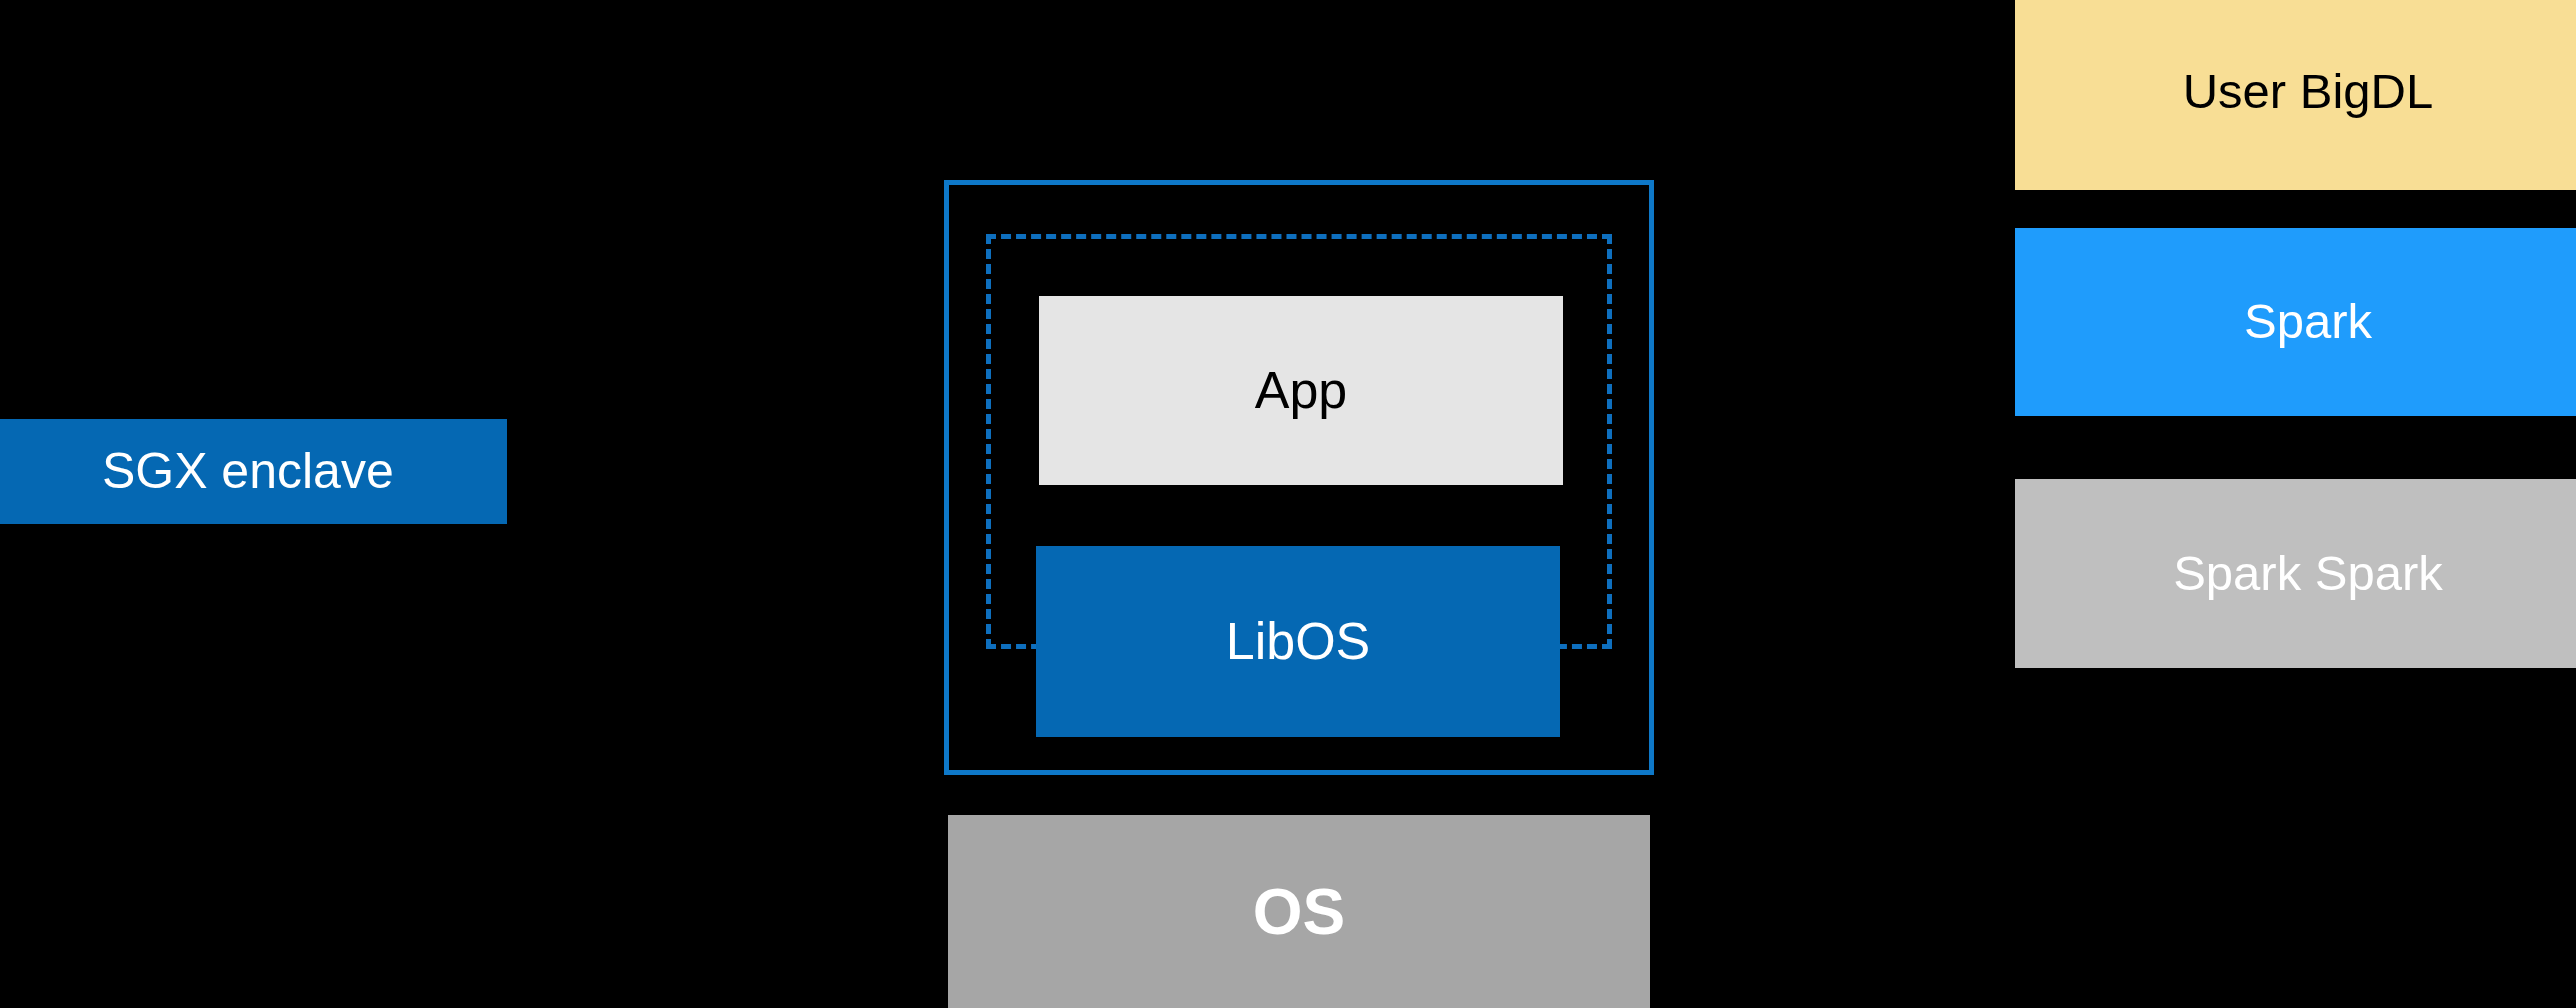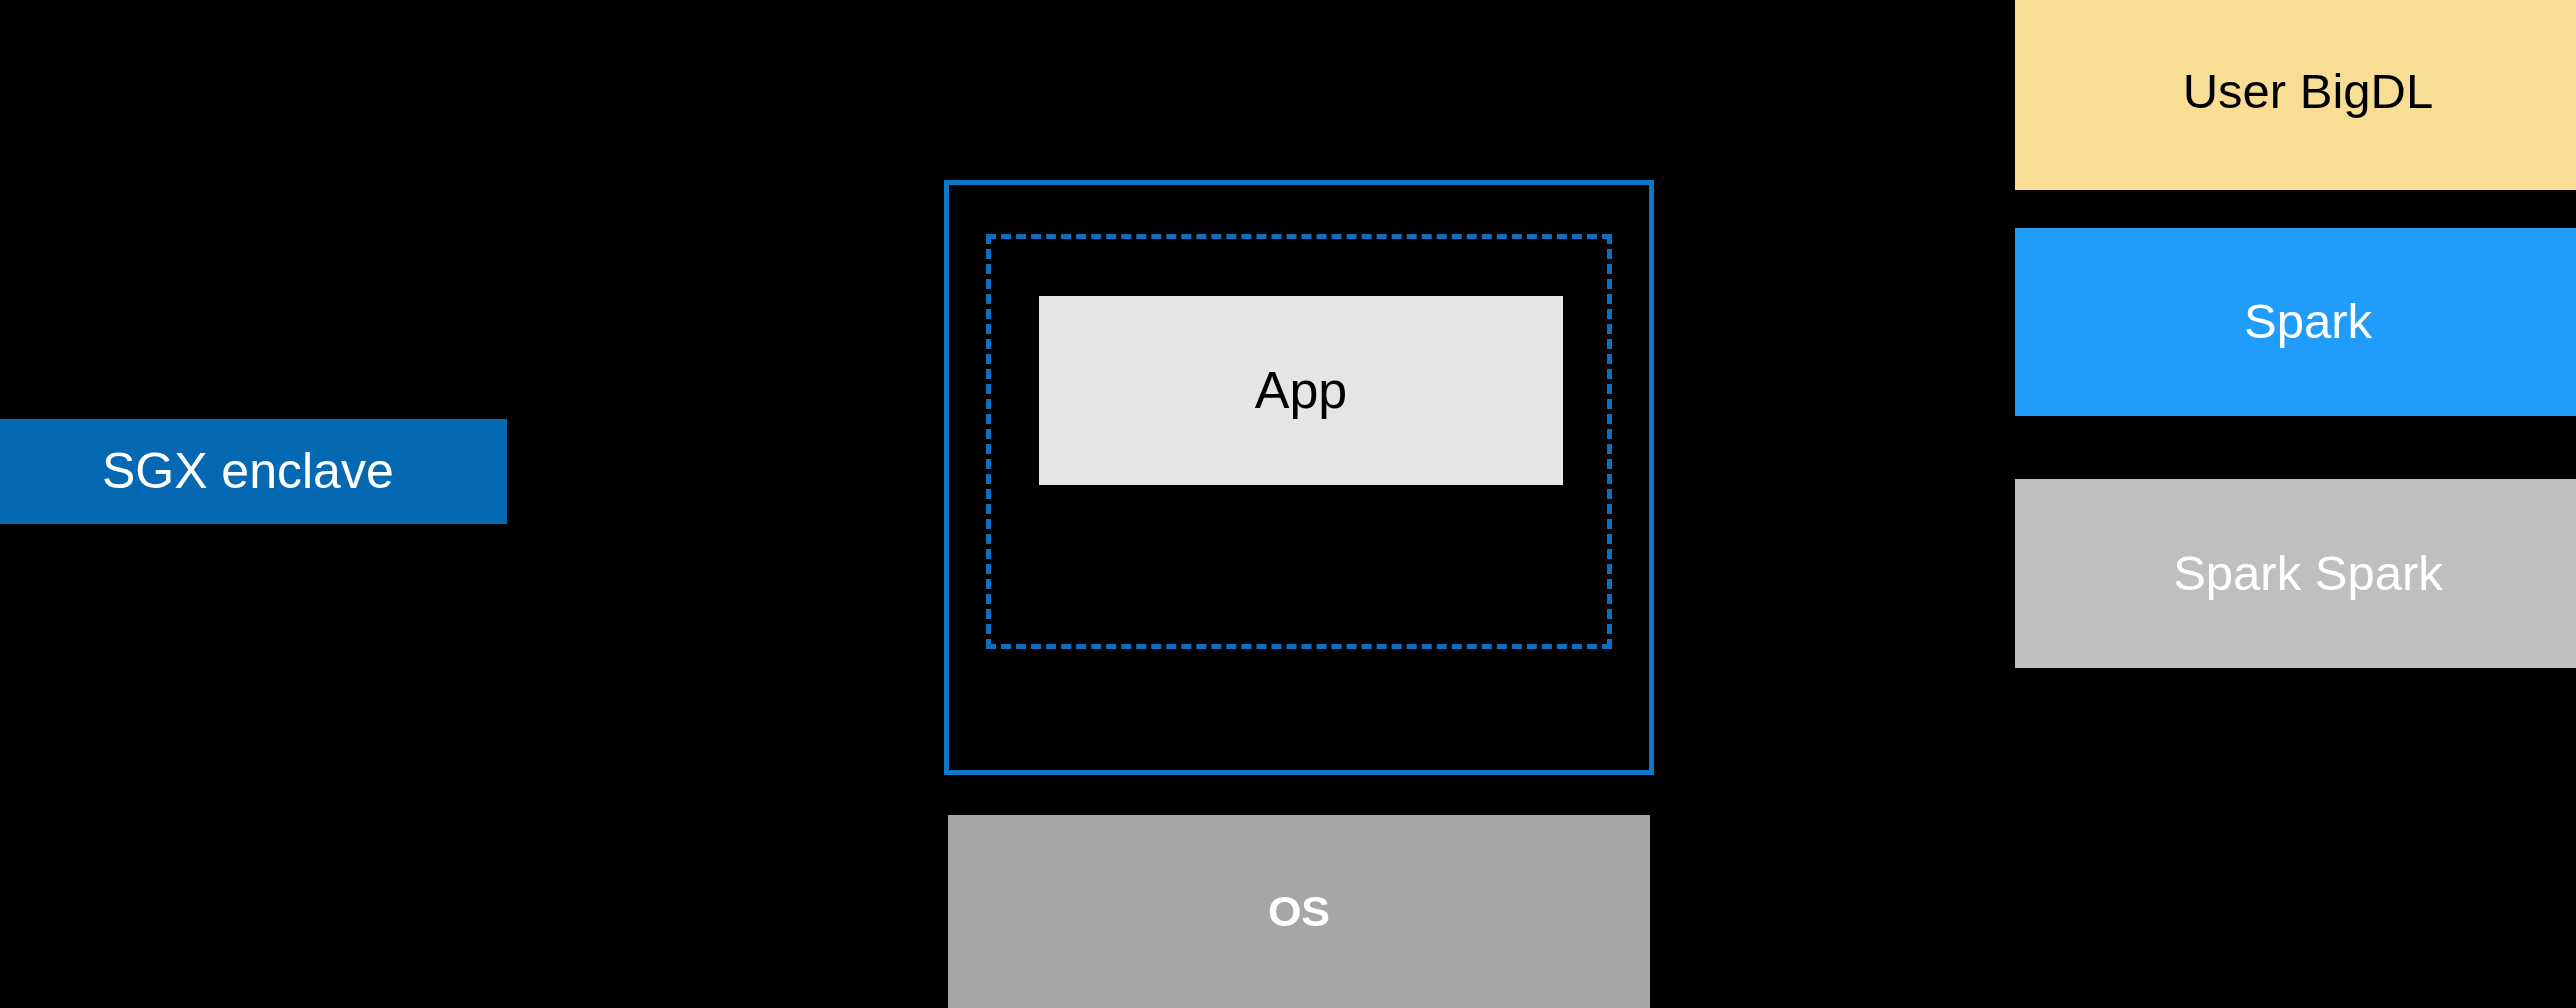--- a/index.html
+++ b/index.html
@@ -79,21 +79,21 @@
     font-weight: 400;
   }
 
   #os-box {
     left: 948px;
     top: 815px;
     width: 702px;
     height: 194px;
     background: #A6A6A6;
     color: #FFFFFF;
-    font-size: 43px;
+    font-size: 64px;
     font-weight: 700;
   }
 
   
   #user-apps-box {
     left: 2015px;
     top: -6.7px;
     width: 586px;
     height: 197px;
     background: #F8DE95;
@@ -154,20 +154,23 @@
   </div>
 
   <div class="box" id="enclave-outer"></div>
 
   <div class="box" id="enclave-dashed"></div>
 
   <div class="box" id="app-box">
     <span>App</span>
   </div>
 
+  <div class="box" id="libos-box">
+    <span>LibOS</span>
+  </div>
 
   <div class="box" id="os-box">
     <span>OS</span>
   </div>
 
   <div class="box" id="user-apps-box">
     <span>User BigDL</span>
   </div>
 
   <div class="box" id="bigdl-box">

